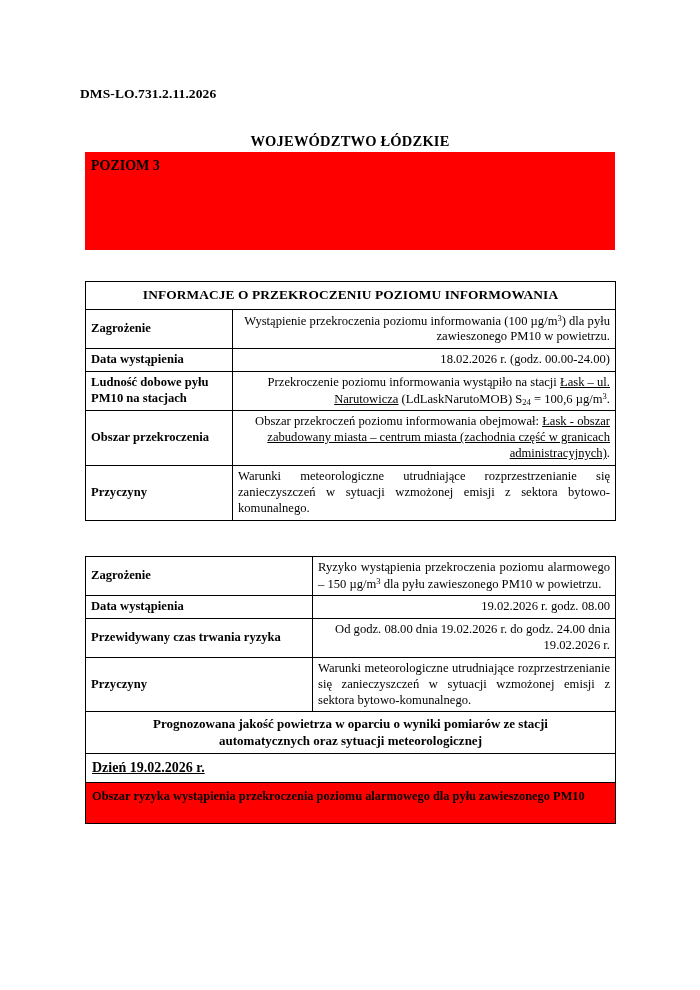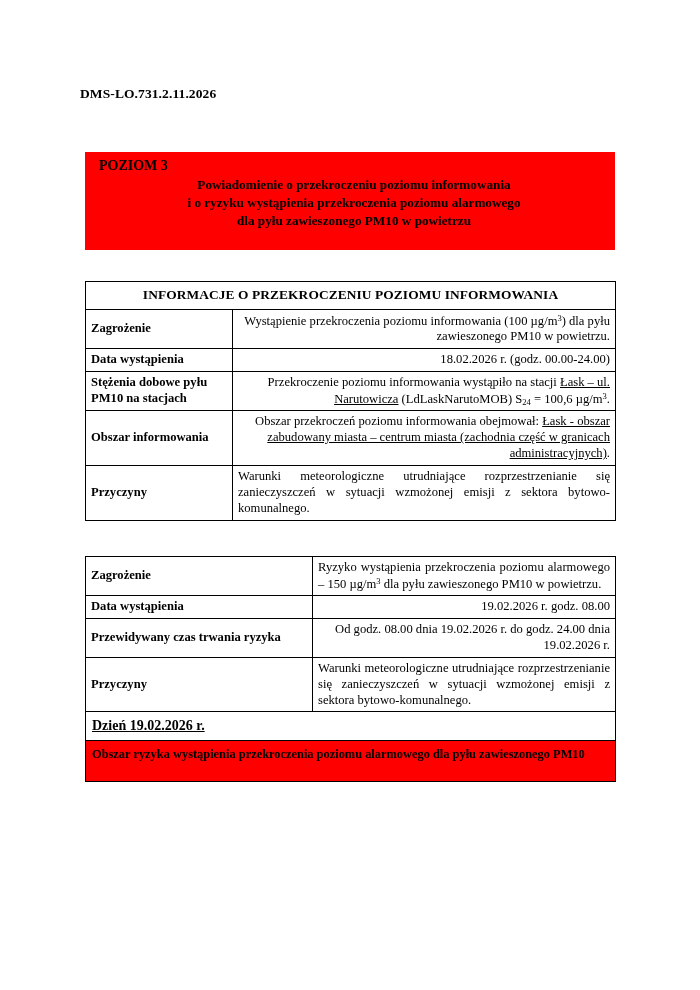--- a/index.html
+++ b/index.html
@@ -46,21 +46,21 @@
   }
 
   
   .alert-banner {
     position: absolute;
     left: 85px;
     top: 152px;
     width: 530px;
     height: 98px;
     box-sizing: border-box;
-    padding: 5px 6px 6px 14px;
+    padding: 5px 6px 6px 6px;
   }
   .alert-level {
     font-size: 14px;
     font-weight: bold;
     text-align: left;
     line-height: 1.32;
   }
   .alert-lines {
     text-align: center;
     font-size: 13.2px;
@@ -141,53 +141,49 @@
     box-sizing: border-box;
   }
 </style>
 </head>
 <body style="background: rgb(255, 255, 255);">
 
 <div class="page">
 
   <div class="refno">DMS-LO.731.2.11.2026</div>
 
+  <div class="province">WOJEWÓDZTWO ŁÓDZKIE</div>
 
   <div class="alert-banner" style="background: rgb(255, 0, 0); color: rgb(0, 0, 0);">
     <div class="alert-level">POZIOM 3</div>
-    <div class="alert-lines">
-      <div>Powiadomienie o przekroczeniu poziomu informowania</div>
-      <div>i o ryzyku wystąpienia przekroczenia poziomu alarmowego</div>
-      <div>dla pyłu zawieszonego PM10 w powietrzu</div>
-    </div>
   </div>
 
   <table class="doc-table" id="table-info">
     <colgroup>
         <col class="c1">
         <col class="c2">
       </colgroup>
     <tbody>
       <tr>
         <td class="th-banner" colspan="2" style="border-color: rgb(0, 0, 0);">INFORMACJE O PRZEKROCZENIU POZIOMU INFORMOWANIA</td>
       </tr>
       <tr>
         <td class="lbl" style="border-color: rgb(0, 0, 0);">Zagrożenie</td>
         <td class="val" style="border-color: rgb(0, 0, 0);">Wystąpienie przekroczenia poziomu informowania (100 µg/m<sup>3</sup>) dla pyłu zawieszonego PM10 w powietrzu.</td>
       </tr>
       <tr>
         <td class="lbl" style="border-color: rgb(0, 0, 0);">Data wystąpienia</td>
         <td class="val" style="border-color: rgb(0, 0, 0);">18.02.2026 r. (godz. 00.00-24.00)</td>
       </tr>
       <tr>
-        <td class="lbl" style="border-color: rgb(0, 0, 0);">Stężenia dobowe  pyłu PM10 na stacjach</td>
+        <td class="lbl" style="border-color: rgb(0, 0, 0);">Ludność dobowe  pyłu PM10 na stacjach</td>
         <td class="val" style="border-color: rgb(0, 0, 0);">Przekroczenie poziomu informowania wystąpiło na stacji <span class="u">Łask – ul. Narutowicza</span> (LdLaskNarutoMOB) S<sub>24</sub> = 100,6 µg/m<sup>3</sup>.</td>
       </tr>
       <tr>
-        <td class="lbl" style="border-color: rgb(0, 0, 0);">Obszar informowania</td>
+        <td class="lbl" style="border-color: rgb(0, 0, 0);">Obszar przekroczenia</td>
         <td class="val" style="border-color: rgb(0, 0, 0);">Obszar przekroczeń poziomu informowania obejmował: <span class="u">Łask - obszar zabudowany miasta – centrum miasta (zachodnia część w granicach administracyjnych)</span>.</td>
       </tr>
       <tr>
         <td class="lbl" style="border-color: rgb(0, 0, 0);">Przyczyny</td>
         <td class="val val-just" style="border-color: rgb(0, 0, 0);">Warunki meteorologiczne utrudniające rozprzestrzenianie się zanieczyszczeń w sytuacji wzmożonej emisji z sektora bytowo-komunalnego.</td>
       </tr>
     </tbody>
   </table>
 
   <table class="doc-table" id="table-risk">
@@ -206,20 +202,26 @@
       </tr>
       <tr>
         <td class="lbl" style="border-color: rgb(0, 0, 0);">Przewidywany czas trwania ryzyka</td>
         <td class="val" style="border-color: rgb(0, 0, 0);">Od godz. 08.00 dnia 19.02.2026 r. do godz. 24.00 dnia 19.02.2026  r.</td>
       </tr>
       <tr>
         <td class="lbl" style="border-color: rgb(0, 0, 0);">Przyczyny</td>
         <td class="val val-just" style="border-color: rgb(0, 0, 0);">Warunki meteorologiczne utrudniające rozprzestrzenianie się zanieczyszczeń w sytuacji wzmożonej emisji z sektora bytowo-komunalnego.</td>
       </tr>
       <tr>
+        <td class="forecast-cell" colspan="2" style="border-color: rgb(0, 0, 0);">
+          <div>Prognozowana jakość powietrza w oparciu o wyniki pomiarów ze stacji</div>
+          <div>automatycznych oraz sytuacji meteorologicznej</div>
+        </td>
+      </tr>
+      <tr>
         <td class="day-cell" colspan="2" style="border-color: rgb(0, 0, 0);">Dzień 19.02.2026 r.</td>
       </tr>
       <tr>
         <td class="redzone-cell" colspan="2" style="background: rgb(255, 0, 0); color: rgb(0, 0, 0); border-color: rgb(0, 0, 0);">
           <div class="redzone-inner">Obszar ryzyka wystąpienia przekroczenia poziomu alarmowego dla pyłu zawieszonego PM10</div>
         </td>
       </tr>
     </tbody>
   </table>
 

